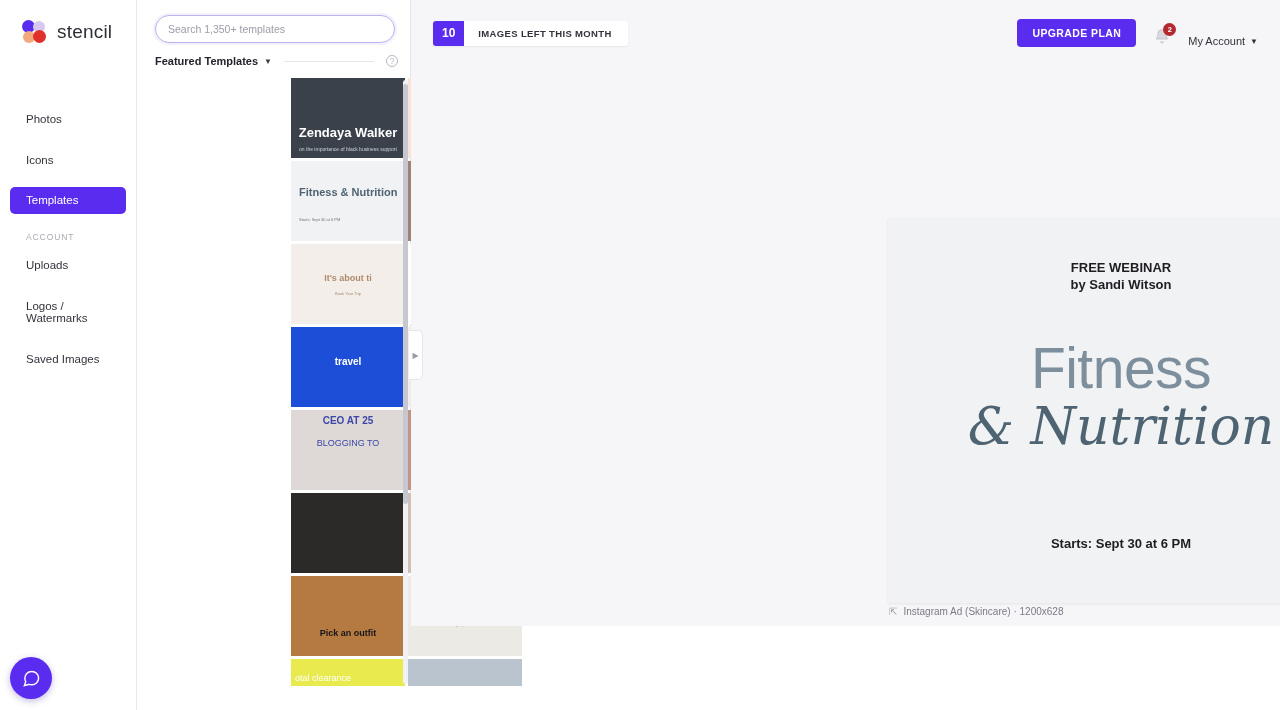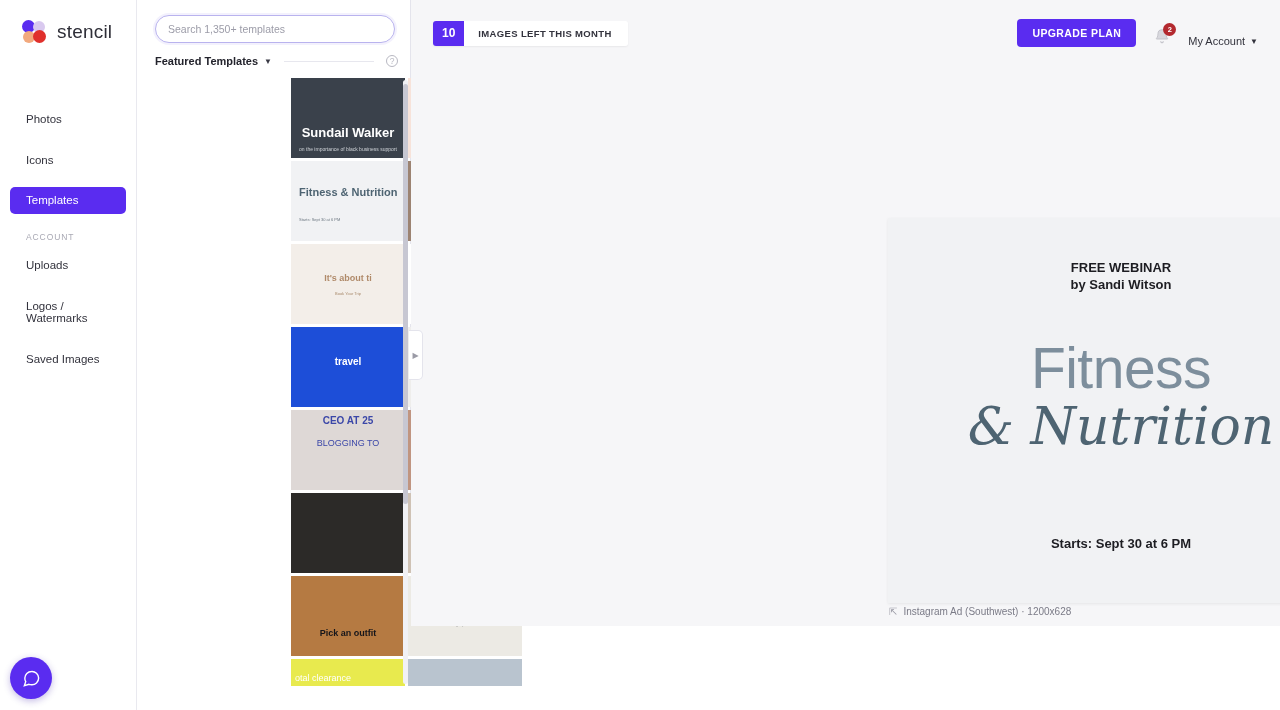--- a/index.html
+++ b/index.html
@@ -217,21 +217,21 @@
     <div class="panel-head">
       <span class="panel-title">Featured Templates</span>
       <span class="caret">▼</span>
       <span class="head-rule"></span>
       <span class="help-dot">?</span>
     </div>
 
     <div class="grid-scroll">
       <div class="tgrid" id="tgrid">
           <div class="tcell" style="background: rgb(58, 65, 75);">
-            <div class="lab" style="color: rgb(255, 255, 255); font-size: 13px; bottom: 18px;">Sundail Walker</div>
+            <div class="lab" style="color: rgb(255, 255, 255); font-size: 13px; bottom: 18px;">Zendaya Walker</div>
             <div class="sub" style="color: rgb(207, 211, 216); font-size: 5px; bottom: 5px;">on the importance of black business support</div>
           </div>
           <div class="tcell" style="background: rgb(247, 227, 218);">
             <div class="lab" style="color: rgb(74, 90, 134); font-size: 21px; top: 6px; text-align: left; padding-left: 3px;">right</div>
             <div class="sub" style="color: rgb(93, 108, 143); font-size: 9px; top: 28px; text-align: left; padding-left: 3px;">int</div>
           </div>
           <div class="tcell" style="background: rgb(241, 242, 244);">
             <div class="lab" style="color: rgb(78, 100, 114); font-size: 11px; top: 26px; text-align: left; padding-left: 8px;">Fitness &amp; Nutrition</div>
             <div class="sub" style="color: rgb(108, 119, 129); font-size: 4px; bottom: 18px; text-align: left; padding-left: 8px;">Starts: Sept 30 at 6 PM</div>
           </div>
@@ -332,18 +332,18 @@
         </div>
 
         <div class="cv-title-a">Fitness</div>
         <div class="cv-title-b">&amp; Nutrition</div>
         <div class="cv-starts">Starts: Sept 30 at 6 PM</div>
 
       </div>
 
       <div class="canvas-meta">
         <span class="resize-ico">⇱</span>
-        <span>Instagram Ad (Southwest)  · 1200x628</span>
+        <span>Instagram Ad (Skincare)  · 1200x628</span>
       </div>
 
     </div>
   </div>
 </div>
 
 </body></html>

